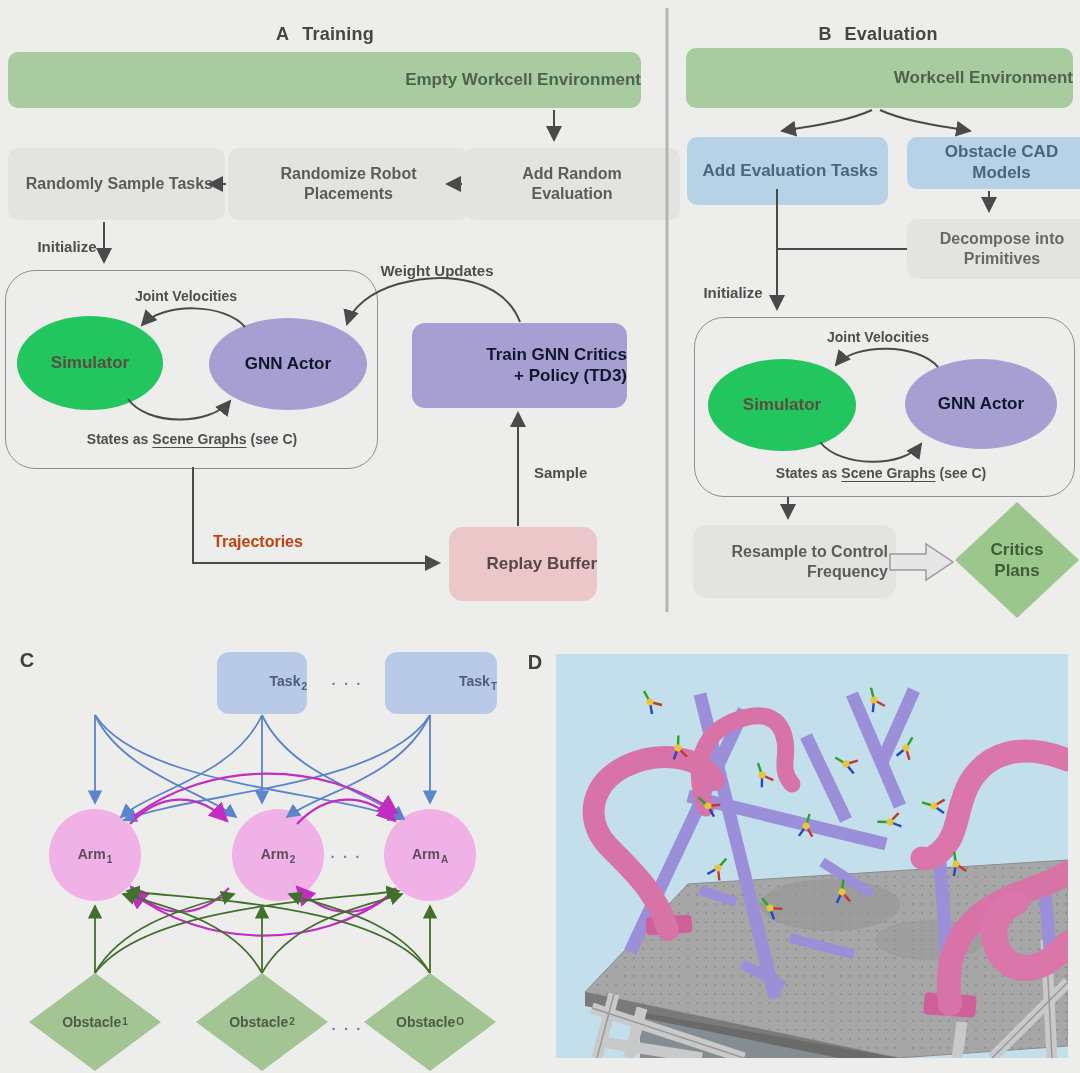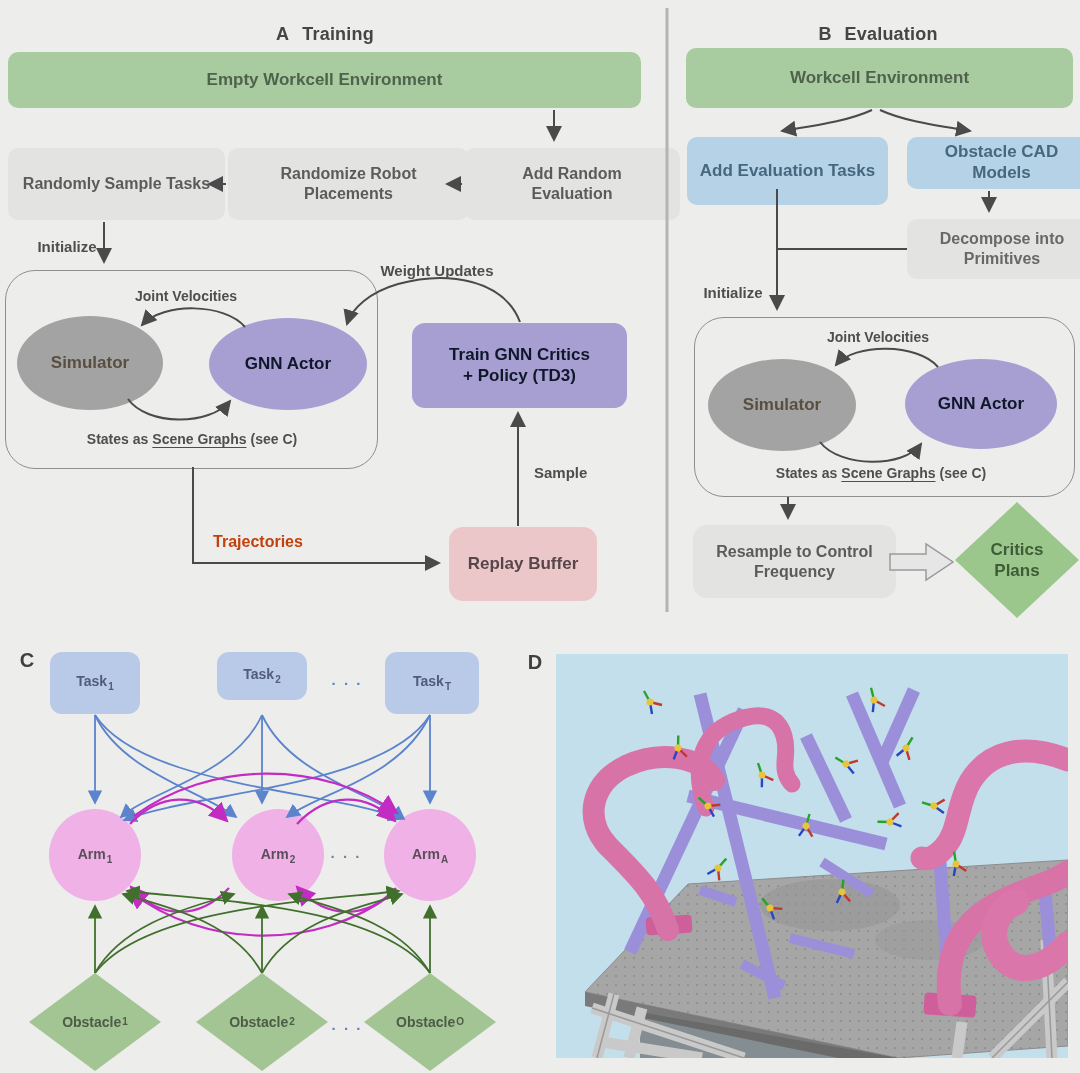--- a/index.html
+++ b/index.html
@@ -1,37 +1,37 @@
 <!DOCTYPE html>
 <html><head>
 <meta charset="utf-8">
 <style>
   html,body{margin:0;padding:0;background:#ededec;}
   #fig{position:relative;width:1080px;height:1073px;background:#ededec;overflow:hidden;
        font-family:"Liberation Sans","DejaVu Sans",sans-serif;}
-  .box{position:absolute;display:flex;flex-direction:column;align-items:center;justify-content:center;
+  .box{position:absolute;display:flex;flex-direction:column;align-items:flex-end;justify-content:center;
        text-align:center;font-weight:bold;border-radius:10px;line-height:1.22;}
   .ellipse{position:absolute;display:flex;align-items:center;justify-content:center;
        border-radius:50%;font-weight:bold;text-align:center;}
   .rrect{position:absolute;border:1.6px solid #8f8f8f;border-radius:30px;background:transparent;}
   .lbl{position:absolute;display:flex;align-items:center;justify-content:center;
        text-align:center;font-weight:bold;z-index:10;line-height:1.2;}
   .small{font-size:14px;color:#4e4e4e;text-align:center;}
   .mid{font-size:15px;color:#4e4e4e;}
   .title{font-size:18px;color:#454545;letter-spacing:.2px;}
   .title .lt{margin-right:13px;}
   .sub{font-size:10px;vertical-align:-4px;margin-left:1px;font-weight:bold;}
   .und{text-decoration:underline;text-underline-offset:3px;margin:0 4px;}
   .pre{margin-right:0px;}
   .green-box{background:#a9cba0;color:#4f624b;font-size:17px;}
   .gray-box{background:#e3e3e2;color:#5b5b5b;font-size:16px;}
   .blue-box{background:#b5d2e7;color:#47677e;font-size:17px;}
   .task-box{background:#b9c9e8;color:#4f5c7c;font-size:14px;border-radius:12px;}
   .purple{background:#a79ed2;color:#0f172a;}
-  .orange{background:#a3a3a3;color:#5a4e41;font-size:17px;}
+  .orange{background:#22c55e;color:#5a4e41;font-size:17px;}
   .pinkbox{background:#ecc7ca;color:#564749;font-size:17px;}
   .armc{background:#f0b1e7;color:#5a4f58;font-size:14px;}
   .letter{font-size:20px;color:#3f3f3f;}
   svg{position:absolute;left:0;top:0;z-index:5;pointer-events:none;}
 </style>
 </head>
 <body>
 
 <div id="fig">
 
@@ -79,27 +79,24 @@
     <span>Simulator</span>
   </div>
   <div class="ellipse purple" style="left:905px;top:359px;width:152px;height:90px;font-size:17px;">
     <span>GNN Actor</span>
   </div>
   <div class="box gray-box" style="left:693px;top:525px;width:187px;height:73px;padding:0 8px;border-radius:14px;">
     <span>Resample to Control</span>
     <span>Frequency</span>
   </div>
 
-  <div class="box task-box" style="left:50px;top:652px;width:90px;height:62px;">
-    <span><span>Task</span><span class="sub">1</span></span>
-  </div>
-  <div class="box task-box" style="left:217px;top:652px;width:90px;height:48px;">
+  <div class="box task-box" style="left:217px;top:652px;width:90px;height:62px;">
     <span><span>Task</span><span class="sub">2</span></span>
   </div>
-  <div class="box task-box" style="left:385px;top:652px;width:94px;height:62px;">
+  <div class="box task-box" style="left:385px;top:652px;width:112px;height:62px;">
     <span><span>Task</span><span class="sub">T</span></span>
   </div>
   <div class="ellipse armc" style="left:49px;top:809px;width:92px;height:92px;">
     <span><span>Arm</span><span class="sub">1</span></span>
   </div>
   <div class="ellipse armc" style="left:232px;top:809px;width:92px;height:92px;">
     <span><span>Arm</span><span class="sub">2</span></span>
   </div>
   <div class="ellipse armc" style="left:384px;top:809px;width:92px;height:92px;">
     <span><span>Arm</span><span class="sub">A</span></span>

